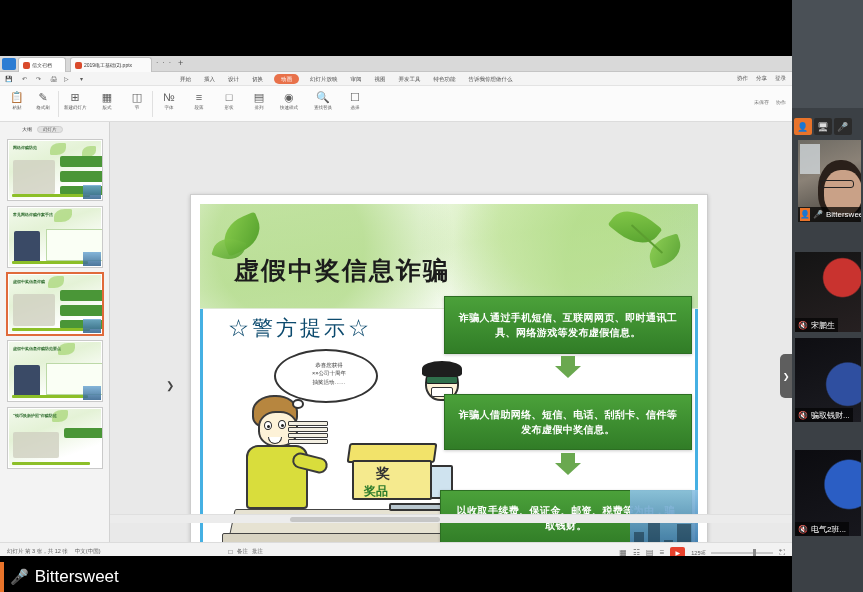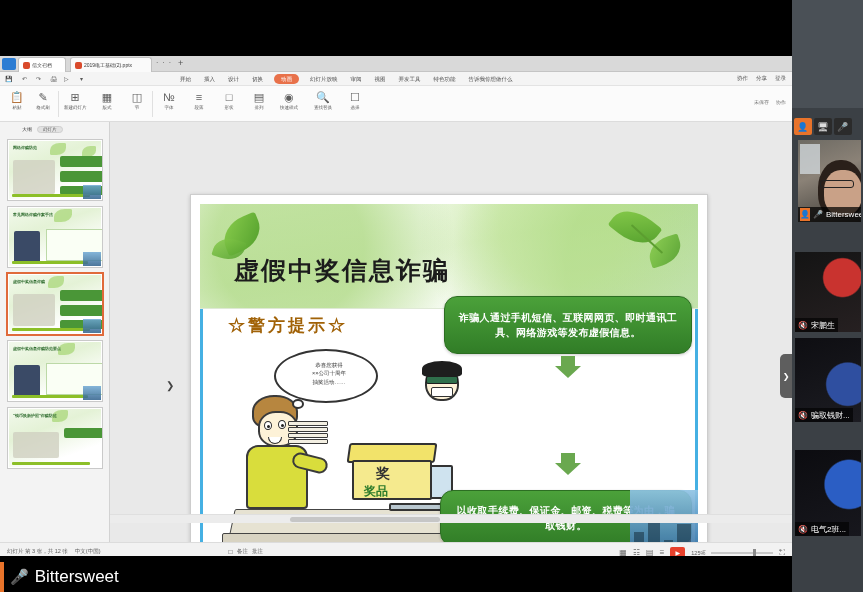--- a/index.html
+++ b/index.html
@@ -91,22 +91,22 @@
   .leaf.l4 { right: 16px; top: 34px; width: 34px; height: 26px; transform: rotate(-18deg); opacity: .9; }
   .leafstem { position: absolute; right: 30px; top: 34px; width: 42px; height: 2px; background: #5c9e30; transform: rotate(42deg); border-radius: 2px; }
 
   .title-watermark { position: absolute; left: 0; right: 0; top: 16px; text-align: center;
                      font-size: 22px; color: #ffffff; letter-spacing: 5px;
                      font-family: "DejaVu Serif", serif;
                      text-shadow: 0 1px 2px rgba(120,150,100,.55); opacity: .92; }
   .title-main { position: absolute; left: 34px; top: 50px; font-size: 25px; font-weight: bold; color: #1c1c1c;
                 letter-spacing: 2px; font-family: "DejaVu Serif", serif; }
 
-  .police-watermark { position: absolute; left: 28px; top: 110px; font-size: 17px; color: #a16207;
-                      letter-spacing: 3px; font-weight: bold; font-family: "DejaVu Serif", serif; }
+  .police-watermark { position: absolute; left: 28px; top: 110px; font-size: 21px; color: #0c4a6e;
+                      letter-spacing: 3px; font-weight: normal; font-family: "DejaVu Serif", serif; }
 
   
   .illus { position: absolute; left: 18px; top: 145px; width: 255px; height: 200px; }
   .desk { position: absolute; left: 14px; bottom: 14px; width: 215px; height: 26px; background: #e6e2d2; border: 1.5px solid #444;
           border-radius: 2px; transform: skewX(-12deg); }
   .desk2 { position: absolute; left: 4px; bottom: 2px; width: 225px; height: 14px; background: #d8d3c2; border: 1.5px solid #444; border-radius: 2px; }
   .laptop { position: absolute; right: 14px; bottom: 38px; width: 70px; height: 46px; }
   .laptop .scr { position: absolute; left: 6px; top: 0; width: 58px; height: 34px; background: #cfe3ef; border: 2px solid #333; border-radius: 2px; }
   .laptop .base { position: absolute; left: 0; bottom: 0; width: 70px; height: 8px; background: #b9c7cf; border: 2px solid #333; border-radius: 2px; }
   .woman { position: absolute; left: 24px; bottom: 34px; width: 82px; height: 120px; }
@@ -131,21 +131,21 @@
   .crook { position: absolute; right: 6px; top: 12px; width: 48px; height: 52px; }
   .crook .head { position: absolute; left: 6px; top: 6px; width: 34px; height: 34px; background: #fdf2d8; border: 2px solid #333; border-radius: 46%; }
   .crook .hair { position: absolute; left: 3px; top: 0; width: 40px; height: 16px; background: #1e1e1e; border-radius: 50% 50% 20% 20%; }
   .crook .mask { position: absolute; left: 7px; top: 15px; width: 32px; height: 8px; background: #2f6f4b; border: 1.4px solid #1d1d1d; border-radius: 2px; }
   .crook .grin { position: absolute; left: 12px; top: 26px; width: 22px; height: 10px; background: #fff; border: 1.5px solid #333; border-radius: 2px; }
   .bubble { position: absolute; left: 6px; top: 4px; width: 104px; height: 54px; background: #fff; border: 2px solid #333; border-radius: 50%; }
   .bubble .txt { position: absolute; left: 10px; top: 10px; width: 86px; font-size: 5.5px; color: #3a3a3a; line-height: 1.5; text-align: center; }
   .bubble-tail { position: absolute; left: 24px; top: 52px; width: 12px; height: 10px; background: #fff; border: 2px solid #333; border-radius: 50%; }
 
   
-  .gbox { position: absolute; border-radius: 13px; background: linear-gradient(180deg,#4ba13a,#317d27);
+  .gbox { position: absolute; border-radius: 0; background: linear-gradient(180deg,#4ba13a,#317d27);
           border: 1px solid #2c6e22; box-shadow: 0 1px 3px rgba(0,0,0,.2);
           color: #fff; font-weight: bold; font-size: 10px; line-height: 1.55; padding: 9px 13px; text-align: center;
           display: flex; align-items: center; justify-content: center; letter-spacing: .4px; }
   .gbox.b1 { left: 244px; top: 92px; width: 248px; height: 58px; }
   .gbox.b2 { left: 244px; top: 190px; width: 248px; height: 56px; }
   .gbox.b3 { left: 240px; top: 286px; width: 252px; height: 56px; }
   .garrow { position: absolute; left: 355px; width: 26px; }
   .garrow .stem { width: 14px; height: 10px; background: #6aa84f; margin: 0 auto; }
   .garrow .head { width: 0; height: 0; border-left: 13px solid transparent; border-right: 13px solid transparent; border-top: 12px solid #6aa84f; }
   .garrow.a1 { top: 152px; }
@@ -450,20 +450,21 @@
 抽奖活动……</div>
               </div>
               <div class="bubble-tail" style="left:74px; top:50px;"></div>
             </div>
 
             <div class="gbox b1">诈骗人通过手机短信、互联网网页、即时通讯工具、网络游戏等发布虚假信息。</div>
             <div class="garrow a1">
               <div class="stem"></div>
               <div class="head"></div>
             </div>
+            <div class="gbox b2">诈骗人借助网络、短信、电话、刮刮卡、信件等发布虚假中奖信息。</div>
             <div class="garrow a2">
               <div class="stem"></div>
               <div class="head"></div>
             </div>
             <div class="gbox b3">以收取手续费、保证金、邮资、税费等为由，骗取钱财。</div>
 
             <div class="city">
               <div class="b" style="left:4px;width:10px;height:44px"></div>
               <div class="b" style="left:18px;width:12px;height:60px"></div>
               <div class="b" style="left:34px;width:9px;height:36px"></div>

